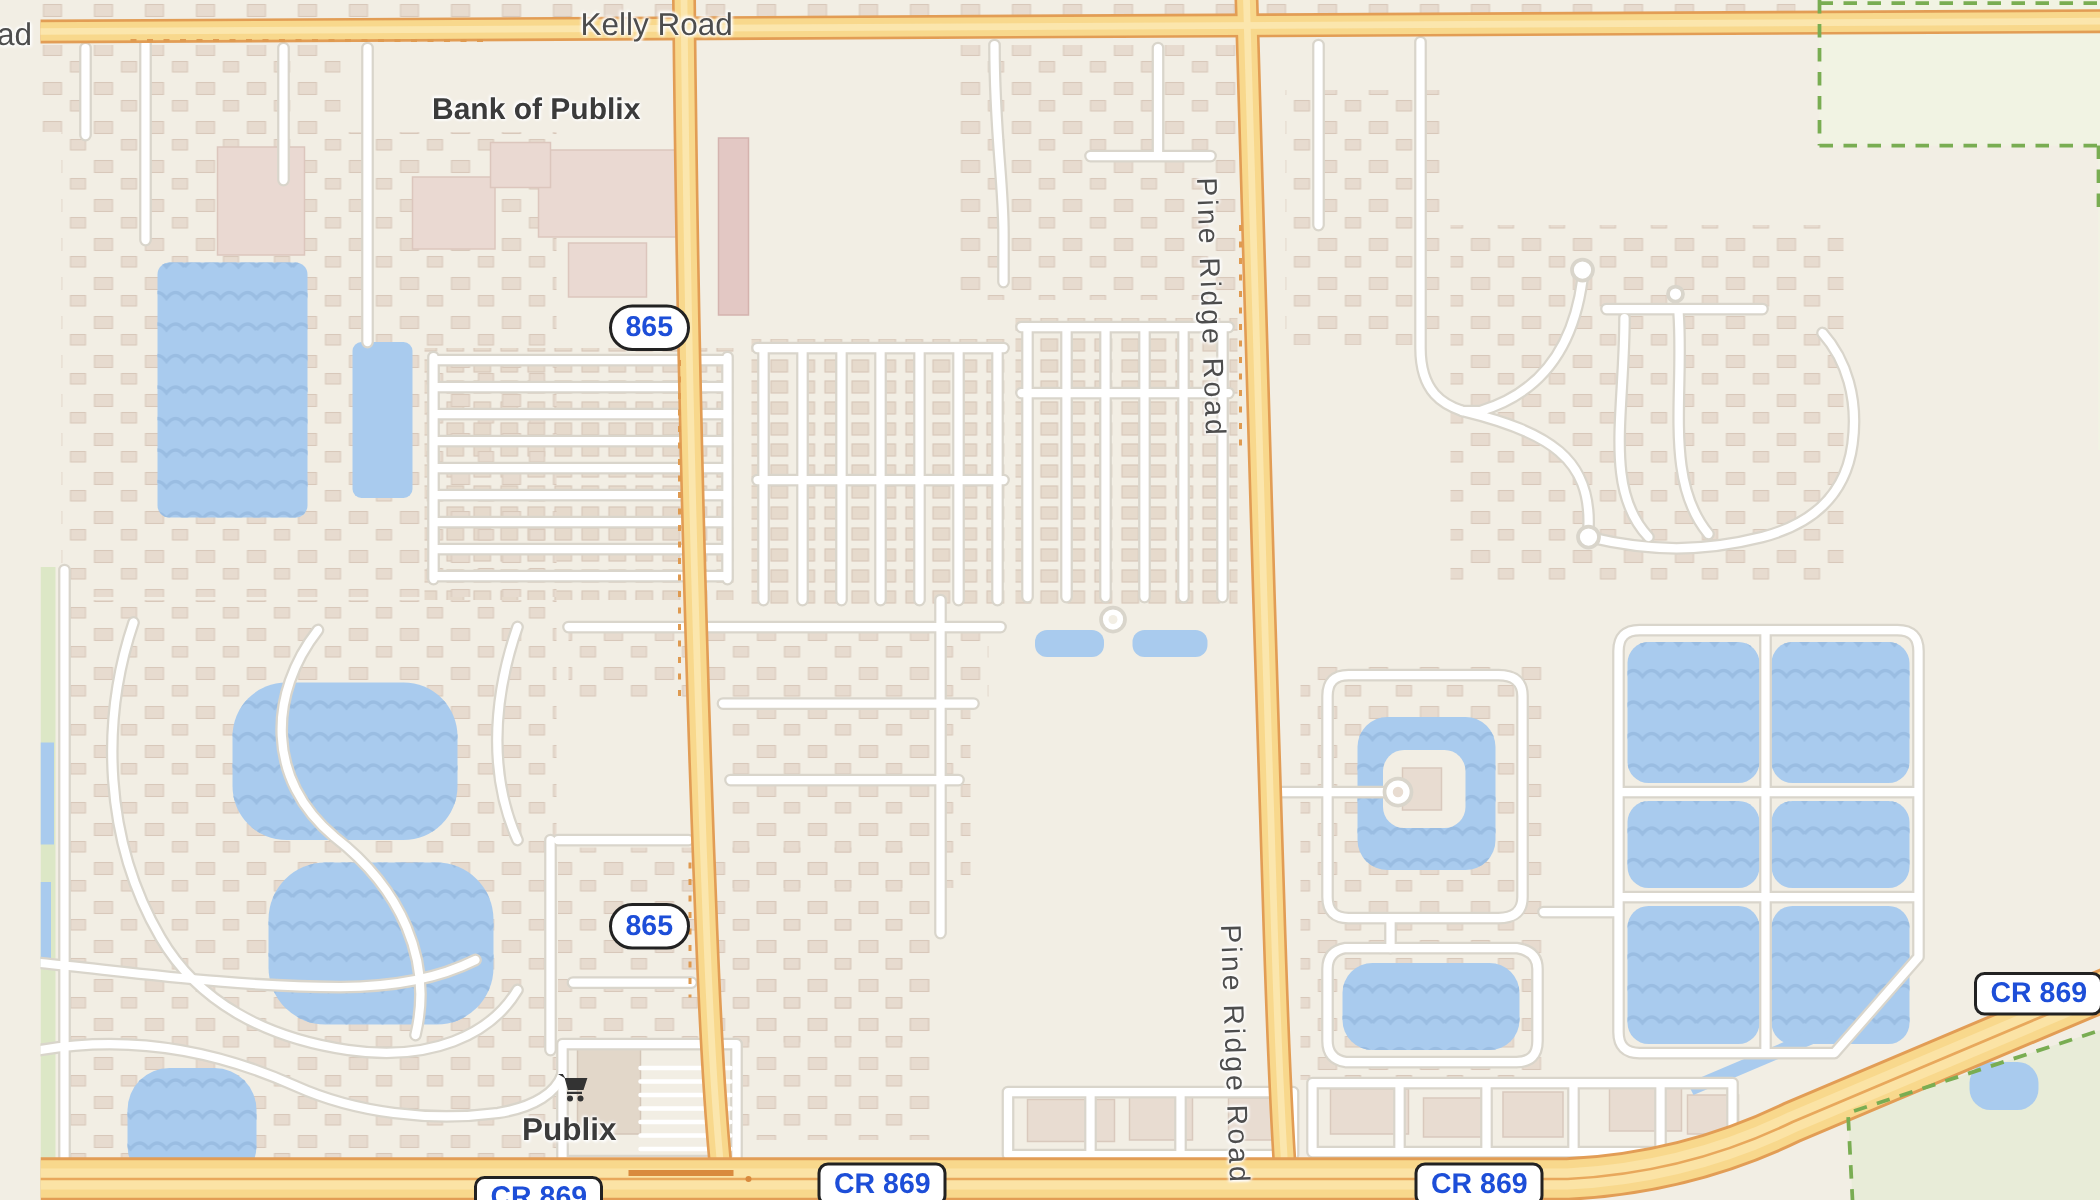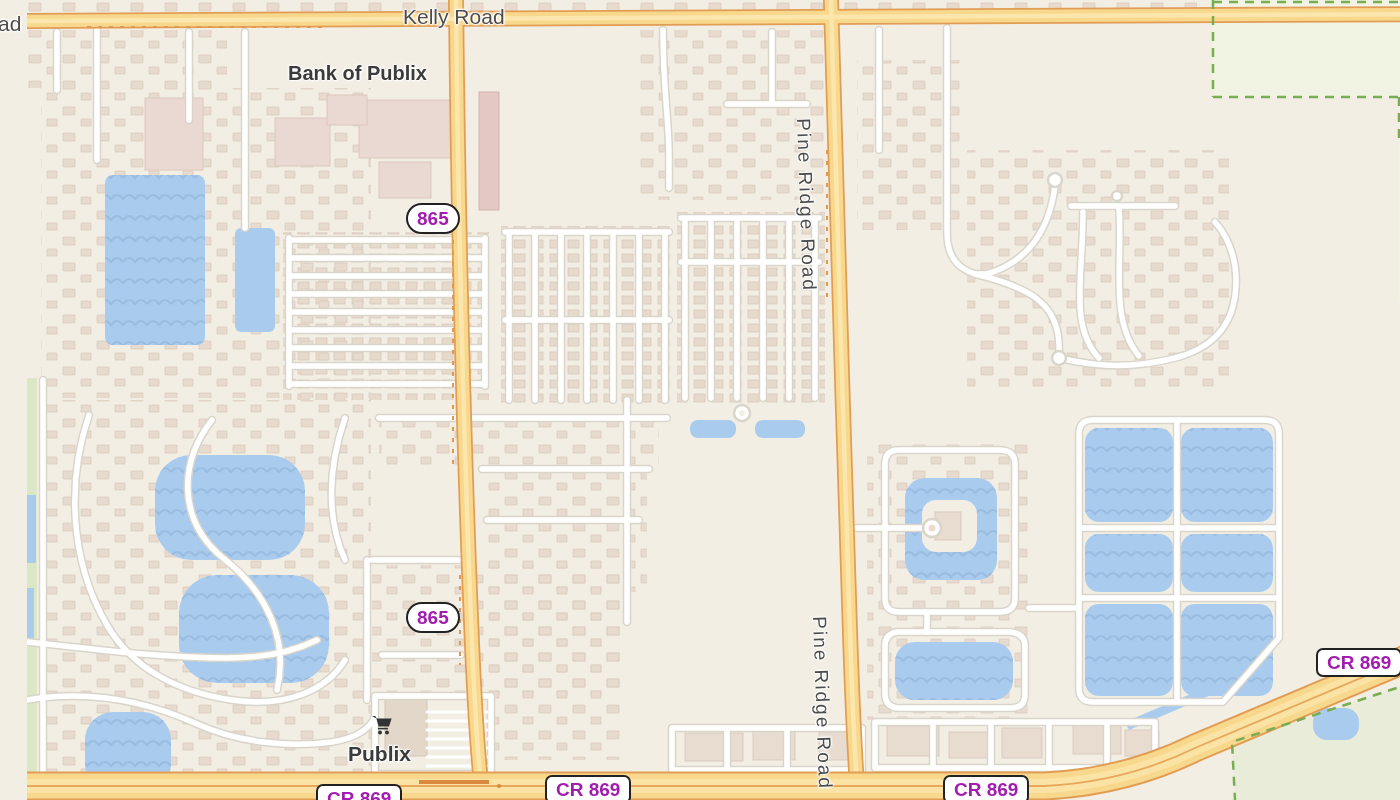--- a/index.html
+++ b/index.html
@@ -33,21 +33,21 @@
   .lbl{
     position:absolute;color:#474747;white-space:nowrap;
     text-shadow:0 0 2px #fff,0 0 2px #fff,0 0 3px #fff,1px 1px 2px #fff,-1px -1px 2px #fff;
     pointer-events:none;
   }
   .road-name{font-size:21px;color:#4d4d4d;}
   .poi-name{font-size:20px;font-weight:600;color:#3b3b3b;}
   .vert{transform-origin:top left;}
   .shield{
     position:absolute;display:flex;align-items:flex-end;justify-content:center;
-    background:#ffffff;border:2.5px solid #222222;color:#a21caf;
+    background:#ffffff;border:2.5px solid #222222;color:#1d4ed8;
     font-size:19px;font-weight:700;line-height:1;box-sizing:border-box;
   }
   .pill{border-radius:16px;padding:4px 9px;}
   .rrect{border-radius:7px;padding:3px 9px;}
 </style>
 </head>
 <body>
 
 <div id="map">
 <svg width="1400" height="800" viewBox="0 0 1400 800">
@@ -210,21 +210,21 @@
     <path class="parkdash" d="M1186 2H1400"></path>
     <path class="parkdash" d="M1186 0V97"></path>
     <path class="parkdash" d="M1186 97H1372"></path>
     <path class="parkdash" d="M1372 97V145"></path>
     <path class="parkdash" d="M1400 678L1205 742L1208 800"></path>
   </g>
 </svg>
 
 <div class="lbl road-name" style="left:-2px;top:12px;">ad</div>
 
-<div class="lbl road-name" style="left:403px;top:5px;">Kelly Road</div>
+<div class="lbl road-name" style="left:387px;top:5px;">Kelly Road</div>
 
 <div class="lbl poi-name" style="left:288px;top:62px;">Bank of Publix</div>
 
 <div class="lbl road-name vert" style="left:814px;top:118px;font-size:19px;letter-spacing:2px;transform:rotate(88deg);">Pine Ridge Road</div>
 
 <div class="lbl road-name vert" style="left:830px;top:616px;font-size:19px;letter-spacing:2px;transform:rotate(88deg);">Pine Ridge Road</div>
 
 <div class="lbl poi-name" style="left:348px;top:742px;font-size:21px;">Publix</div>
 
 <svg style="position:absolute;left:371px;top:714px;" width="24" height="22" viewBox="0 0 24 22">

